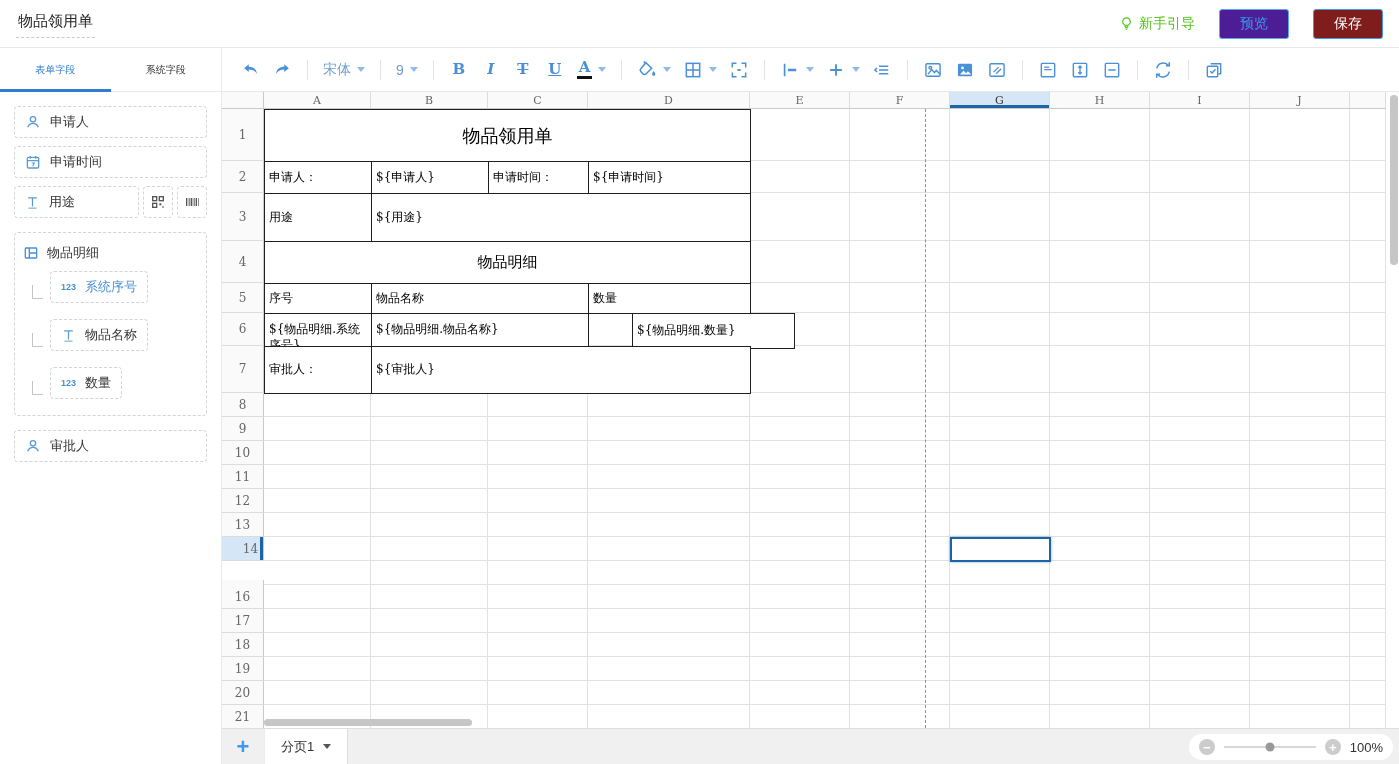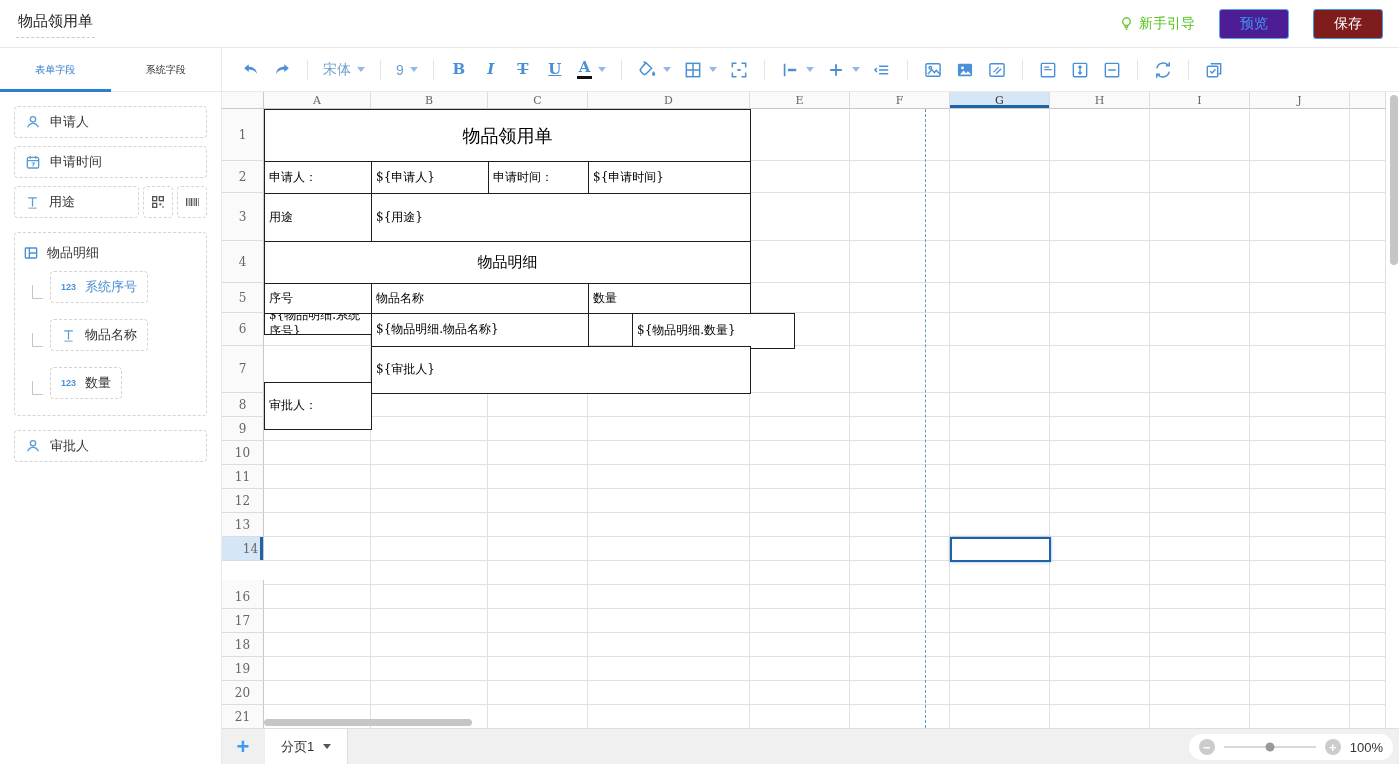--- a/index.html
+++ b/index.html
@@ -410,24 +410,24 @@
         <div class="tcell" style="left: 42px; top: 69px; width: 108px; height: 33px;">申请人：</div>
         <div class="tcell" style="left: 149px; top: 69px; width: 118px; height: 33px;">${申请人}</div>
         <div class="tcell" style="left: 266px; top: 69px; width: 101px; height: 33px;">申请时间：</div>
         <div class="tcell" style="left: 366px; top: 69px; width: 163px; height: 33px;">${申请时间}</div>
         <div class="tcell" style="left: 42px; top: 101px; width: 108px; height: 49px;">用途</div>
         <div class="tcell" style="left: 149px; top: 101px; width: 380px; height: 49px;">${用途}</div>
         <div class="tcell t-sub" style="left: 42px; top: 149px; width: 487px; height: 43px;">物品明细</div>
         <div class="tcell" style="left: 42px; top: 191px; width: 108px; height: 31px;">序号</div>
         <div class="tcell" style="left: 149px; top: 191px; width: 218px; height: 31px;">物品名称</div>
         <div class="tcell" style="left: 366px; top: 191px; width: 163px; height: 31px;">数量</div>
-        <div class="tcell" style="left: 42px; top: 221px; width: 108px; height: 22px;">${物品明细.系统序号}</div>
+        <div class="tcell" style="left: 42px; top: 221px; width: 108px; height: 50px;">${物品明细.系统序号}</div>
         <div class="tcell" style="left: 149px; top: 221px; width: 218px; height: 34px;">${物品明细.物品名称}</div>
         <div class="tcell" style="left: 366px; top: 221px; width: 163px; height: 36px; margin-left: 44px;">${物品明细.数量}</div>
-        <div class="tcell" style="left: 42px; top: 254px; width: 108px; height: 48px; margin-top: 36px;">审批人：</div>
+        <div class="tcell" style="left: 42px; top: 254px; width: 108px; height: 48px;">审批人：</div>
         <div class="tcell" style="left: 149px; top: 254px; width: 380px; height: 48px;">${审批人}</div>
         <div class="selcell" style="left: 728px; top: 445px; width: 101px; height: 25px;"></div>
         <div class="hthumb" style="left: 42px; top: 627px; width: 208px;"></div>
         <div class="vthumb"></div>
       </div>
 
     <div class="bottombar">
       <div class="addbtn">+</div>
       <div class="sheettab">
         <span>分页1</span>

